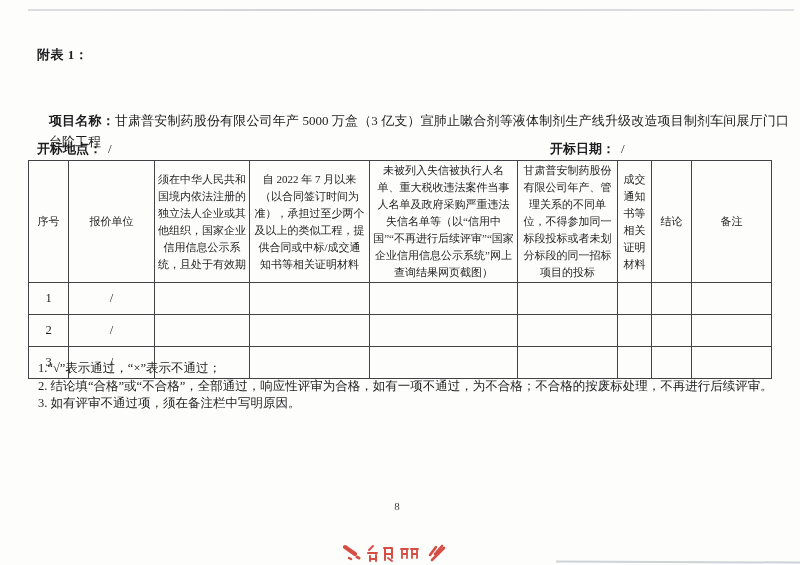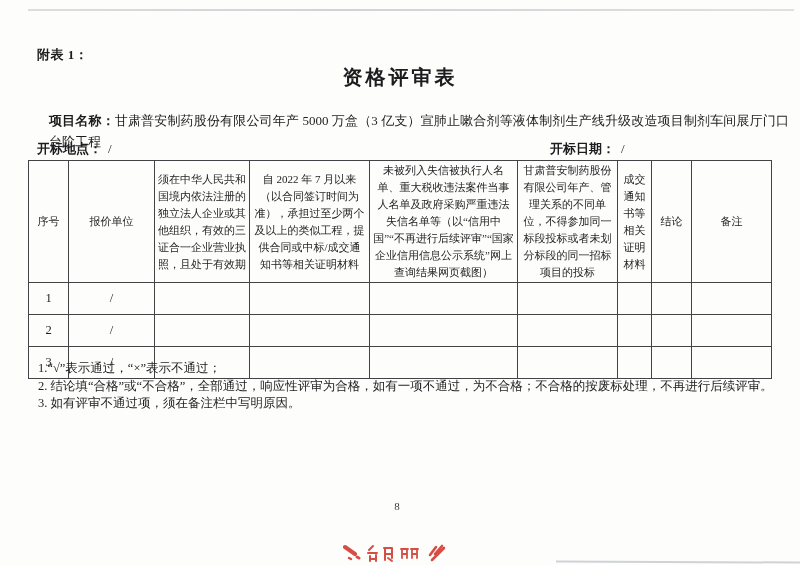--- a/index.html
+++ b/index.html
@@ -64,21 +64,20 @@
 </style>
 </head>
 <body>
 
 <div class="page">
 
   <div class="scan-edge-top"></div>
 
   <div class="appendix">附表 1：</div>
 
-  <h1 class="title">资格评审表</h1>
 
   <p class="project"><span class="b">项目名称：</span><span>甘肃普安制药股份有限公司年产 5000 万盒（3 亿支）宣肺止嗽合剂等液体制剂生产线升级改造项目制剂车间展厅门口台阶工程</span></p>
 
   <div class="bid-row">
     <span class="bid-loc"><span class="b">开标地点：</span><span class="bid-val">/</span></span>
     <span class="bid-date"><span class="b">开标日期：</span><span class="bid-val">/</span></span>
   </div>
 
   <table class="review">
     <colgroup>
@@ -89,21 +88,21 @@
         <col style="width:148px">
         <col style="width:100px">
       <col style="width:34px">
         <col style="width:40px">
         <col style="width:80px">
     </colgroup>
     <tbody>
       <tr class="hdr">
         <th>序号</th>
         <th>报价单位</th>
-        <th class="just">须在中华人民共和国境内依法注册的独立法人企业或其他组织，有效的三证合一企业营业执照，且处于有效期</th>
+        <th class="just">须在中华人民共和国境内依法注册的独立法人企业或其他组织，国家企业信用信息公示系统，且处于有效期</th>
         <th>自 2022 年 7 月以来（以合同签订时间为准），承担过至少两个及以上的类似工程，提供合同或中标/成交通知书等相关证明材料</th>
         <th>未被列入失信被执行人名单、重大税收违法案件当事人名单及政府采购严重违法失信名单等（以“信用中国”“不再进行后续评审”“国家企业信用信息公示系统”网上查询结果网页截图）</th>
         <th>甘肃普安制药股份有限公司年产、管理关系的不同单位，不得参加同一标段投标或者未划分标段的同一招标项目的投标</th>
         <th>成交通知书等相关证明材料</th>
         <th>结论</th>
         <th>备注</th>
       </tr>
       <tr class="data">
         <td>1</td>
         <td>/</td>

